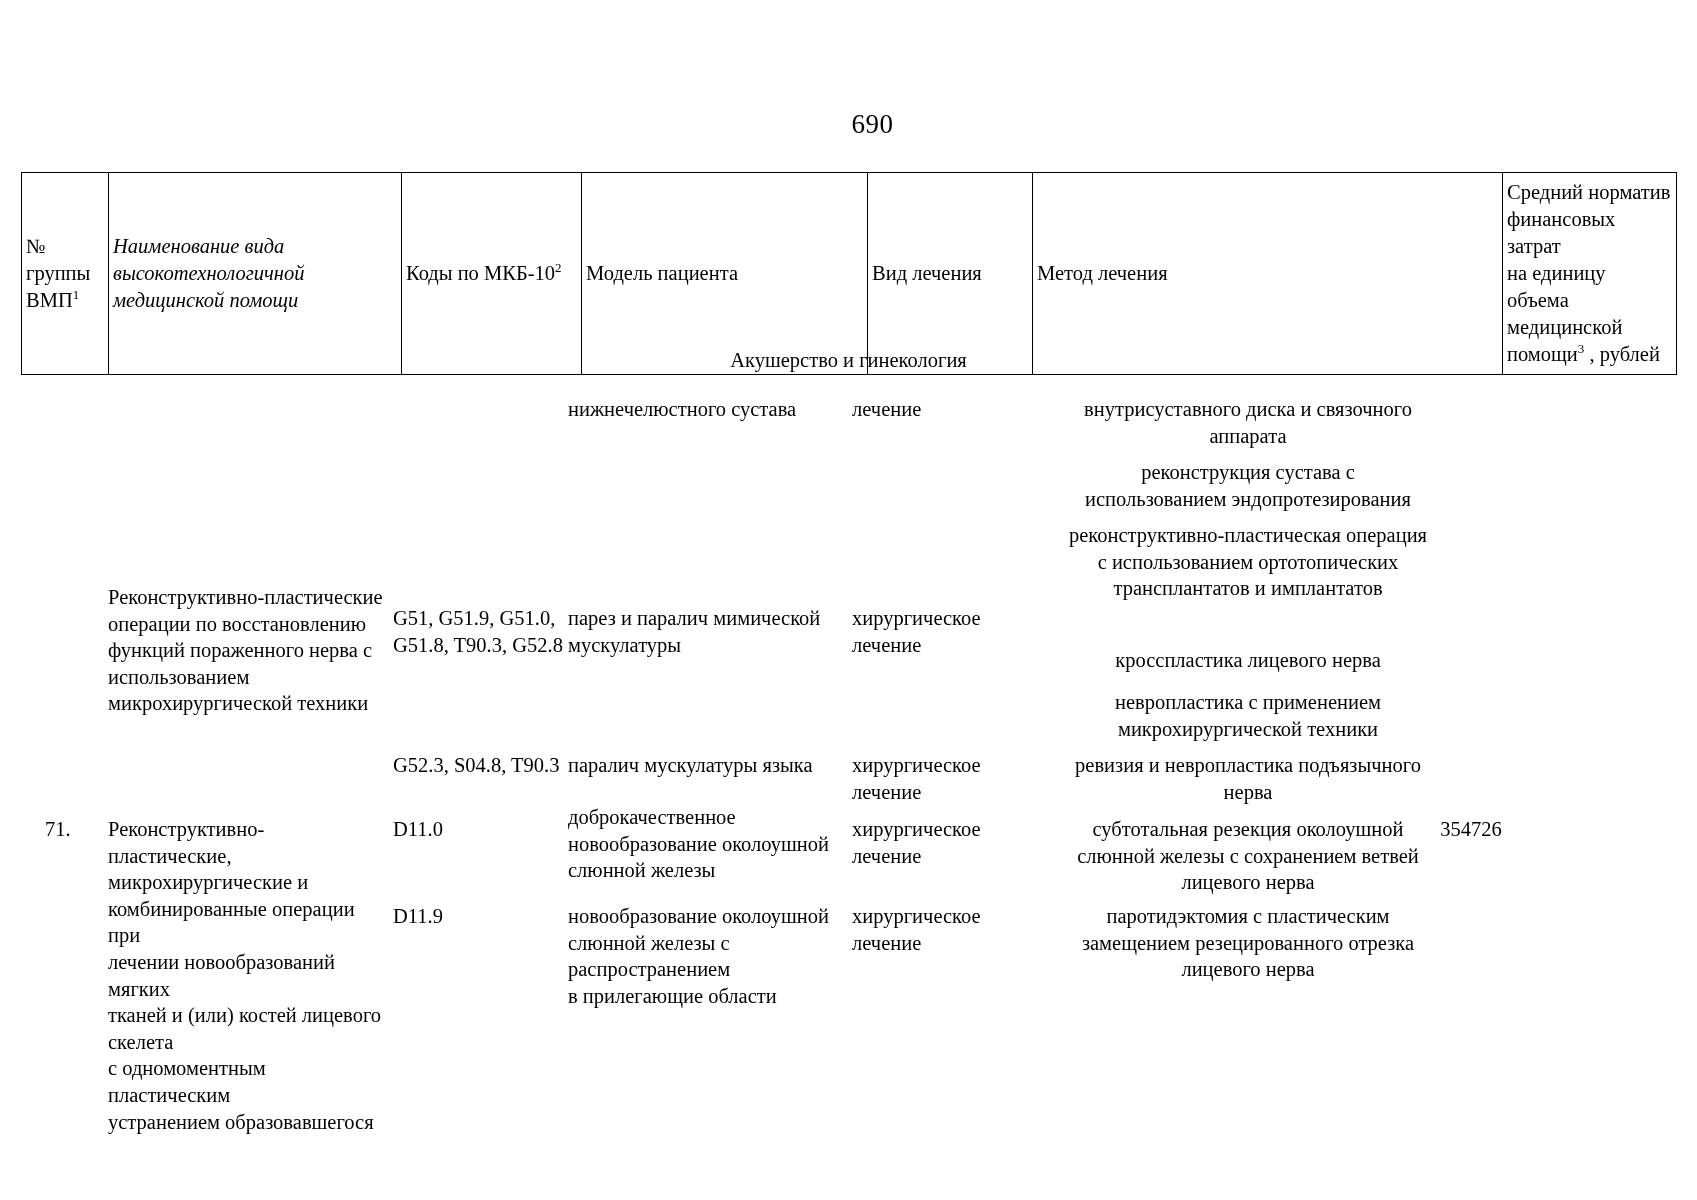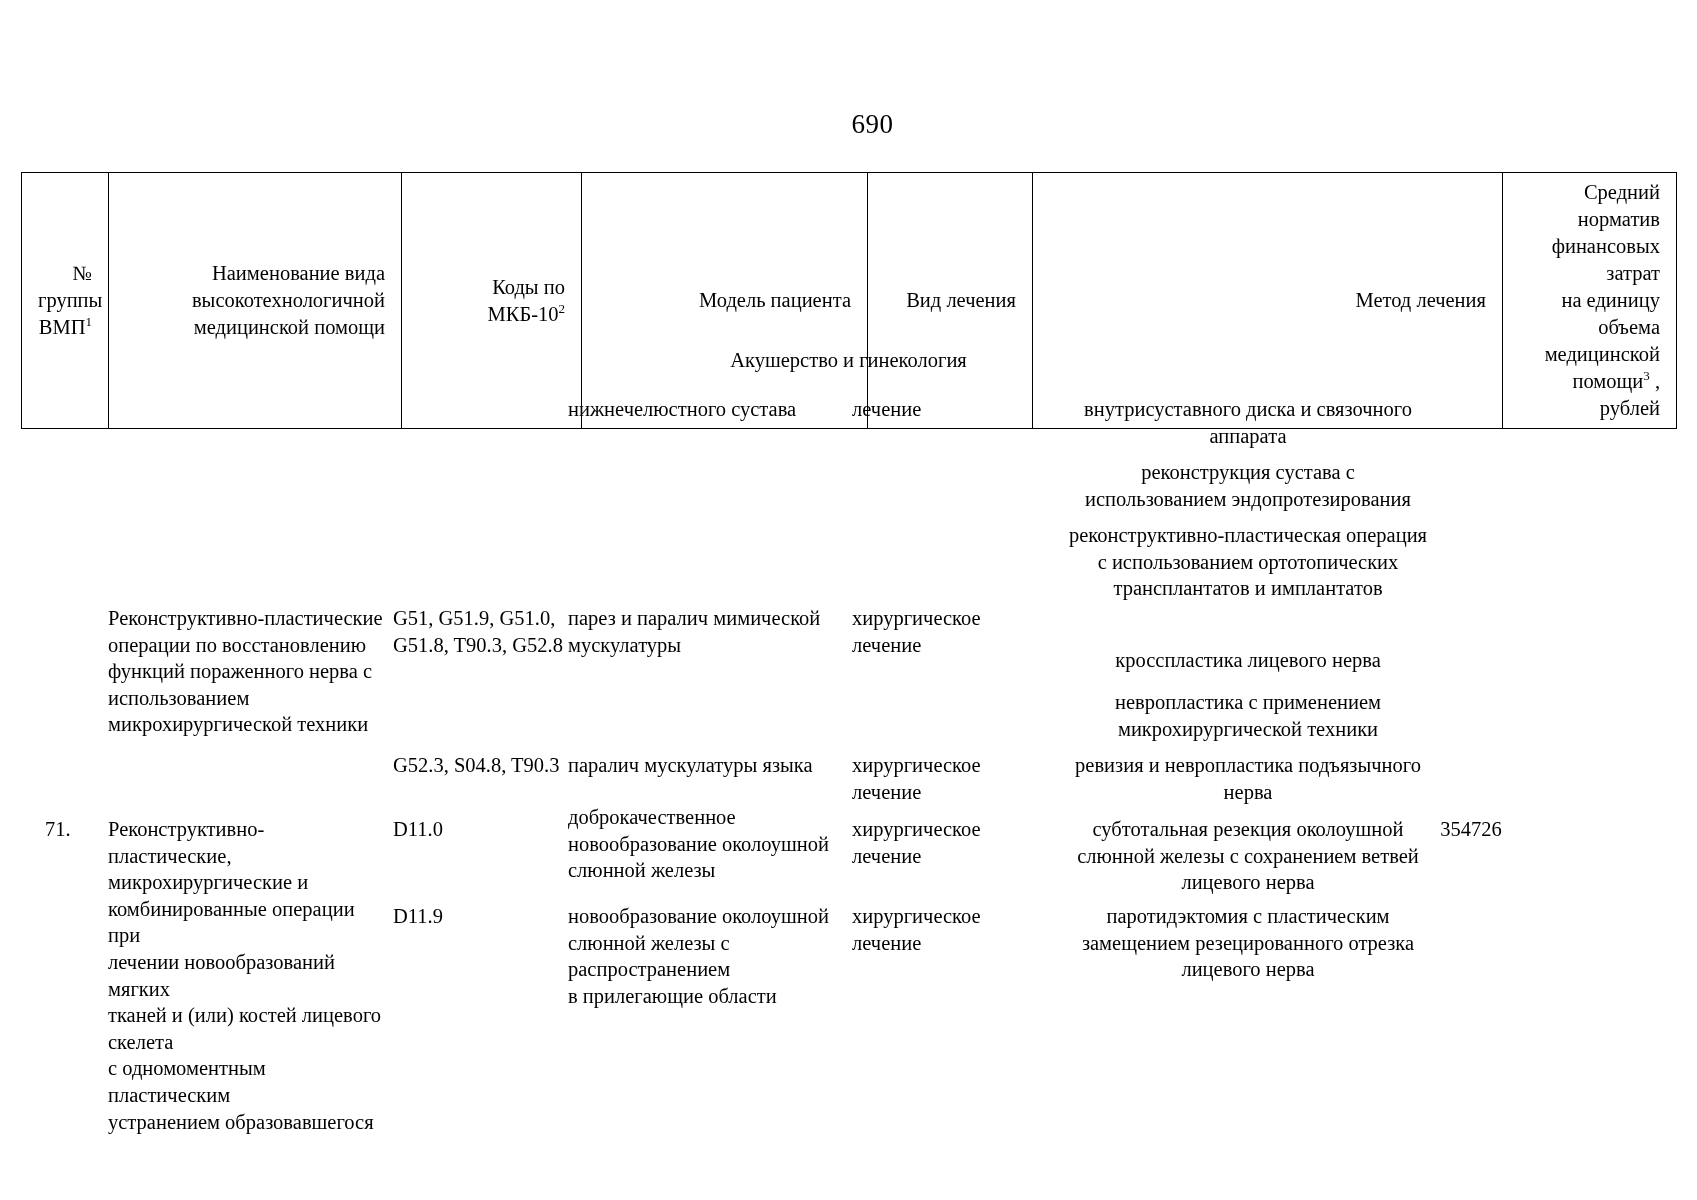--- a/index.html
+++ b/index.html
@@ -41,36 +41,36 @@
   .header-table {
     position: absolute;
     top: 172px;
     left: 21px;
     width: 1655px;
     border-collapse: collapse;
     table-layout: fixed;
   }
   .header-table td {
     border: 1.5px solid #000000;
-    text-align: right;
+    text-align: left;
     vertical-align: middle;
     font-size: 20.5px;
     line-height: 27px;
-    padding: 6px 16px;
+    padding: 6px 4px;
     height: 133px;
     box-sizing: border-box;
   }
   .header-table td sup {
     font-size: 13px;
     vertical-align: super;
     line-height: 0;
   }
 
   .col-1 { width: 87px; }
-  .col-2 { width: 293px; }
+  .col-2 { width: 293px; font-style: italic; }
   .col-3 { width: 180px; }
   .col-4 { width: 286px; }
   .col-5 { width: 165px; }
   .col-6 { width: 470px; }
   .col-7 { width: 174px; }
 
   
   .txt {
     position: absolute;
     font-size: 20.5px;
@@ -145,21 +145,21 @@
   <div class="txt x-model" style="top:396px">нижнечелюстного сустава</div>
   <div class="txt x-kind" style="top:396px">лечение</div>
   <div class="txt x-method" style="top:396px">внутрисуставного диска и связочного
 аппарата</div>
   <div class="txt x-method" style="top:459px">реконструкция сустава с
 использованием эндопротезирования</div>
   <div class="txt x-method" style="top:522px">реконструктивно-пластическая операция
 с использованием ортотопических
 трансплантатов и имплантатов</div>
 
-  <div class="txt x-name" style="top:605px">Реконструктивно-пластические
+  <div class="txt x-name" style="top:584px">Реконструктивно-пластические
 операции по восстановлению
 функций пораженного нерва с
 использованием
 микрохирургической техники</div>
   <div class="txt x-codes" style="top:605px">G51, G51.9, G51.0,
 G51.8, T90.3, G52.8</div>
   <div class="txt x-model" style="top:605px">парез и паралич мимической
 мускулатуры</div>
   <div class="txt x-kind" style="top:605px">хирургическое
 лечение</div>

